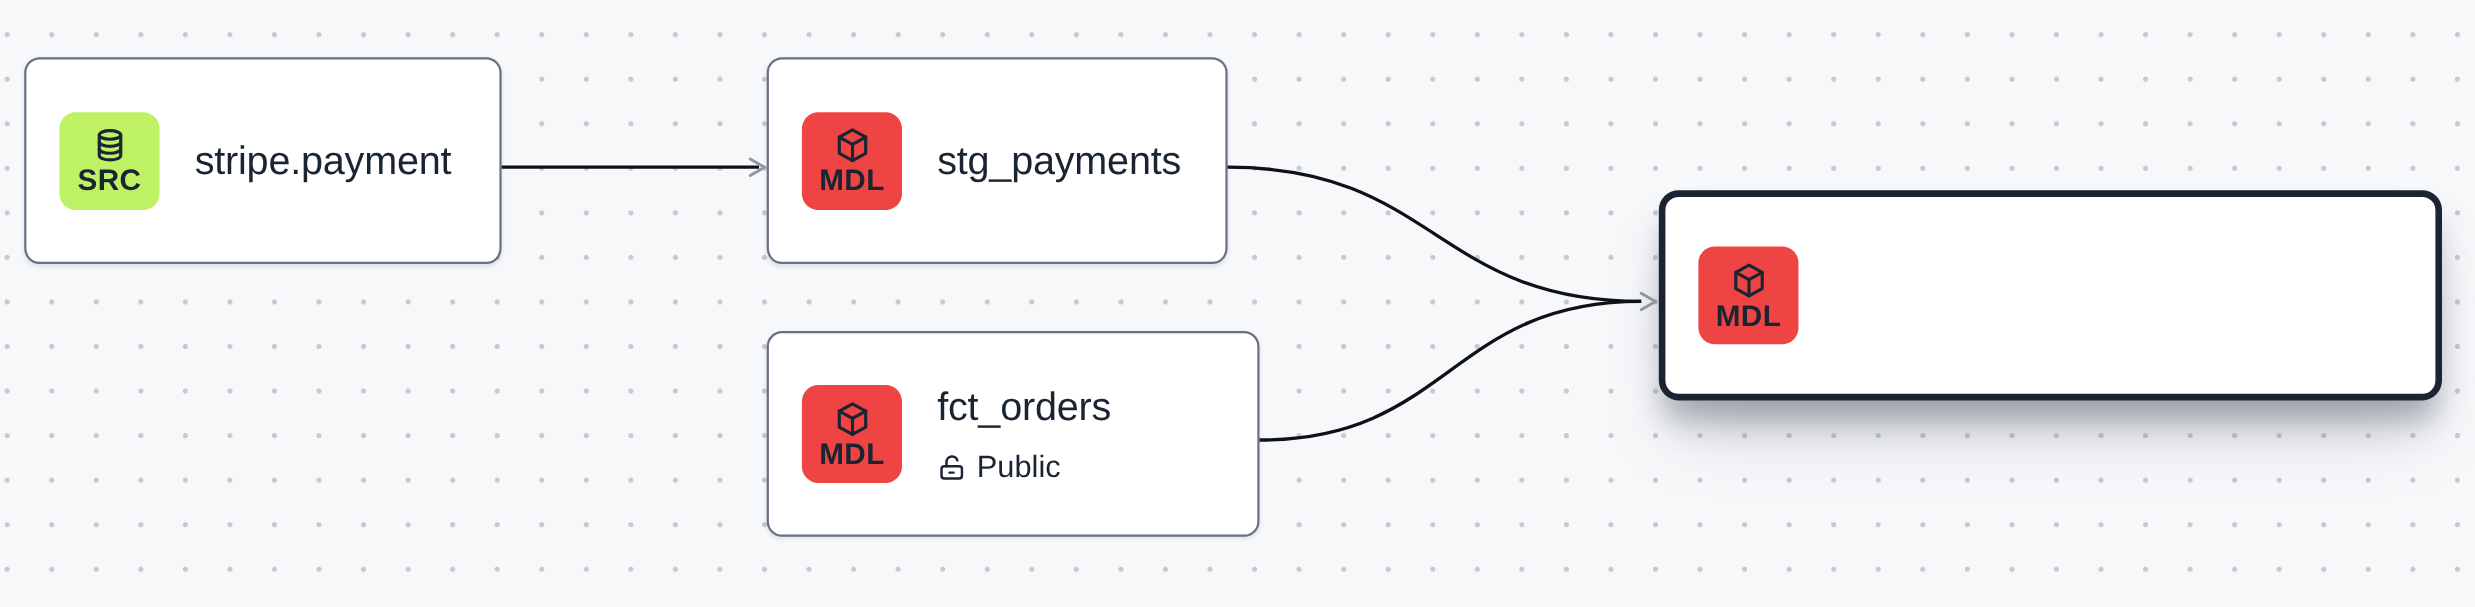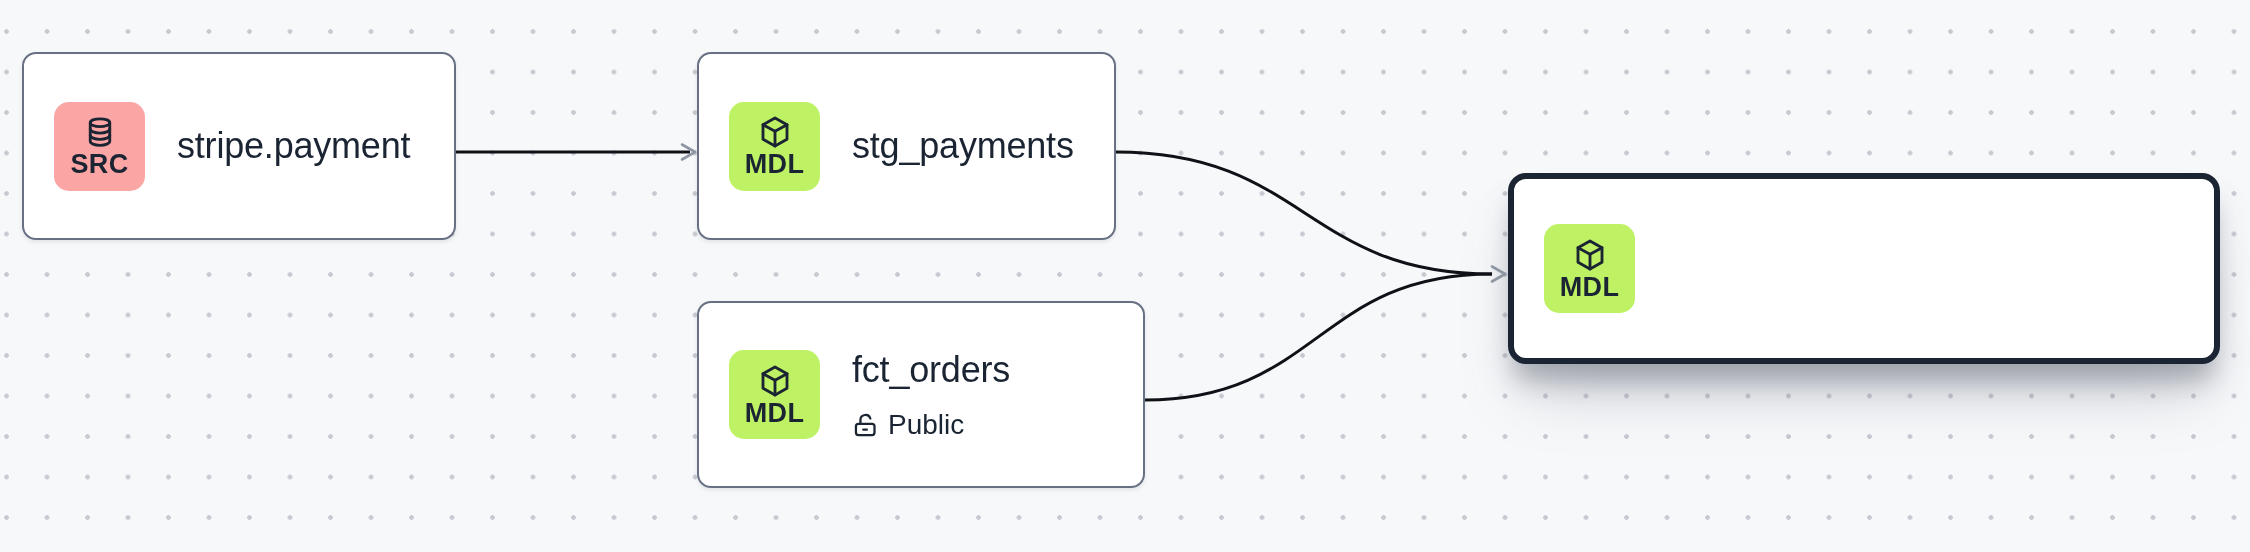--- a/index.html
+++ b/index.html
@@ -61,22 +61,22 @@
     height: 89px;
     border-radius: 15px;
     flex: 0 0 auto;
     display: flex;
     flex-direction: column;
     align-items: center;
     justify-content: center;
     padding-top: 2px;
     box-sizing: border-box;
   }
-  .icon-box.teal { background: #fca5a5; }
-  .icon-box.blue { background: #bef264; }
+  .icon-box.teal { background: #bef264; }
+  .icon-box.blue { background: #ef4444; }
   .icon-box svg {
     width: 36px;
     height: 36px;
     display: block;
   }
   .badge {
     font-size: 27px;
     font-weight: 600;
     line-height: 1.1;
     color: #1b2433;

